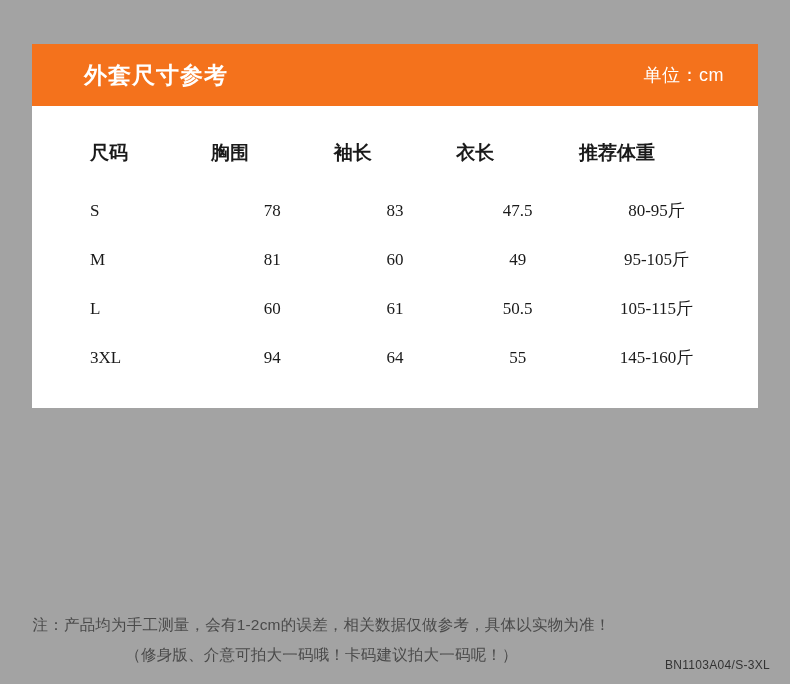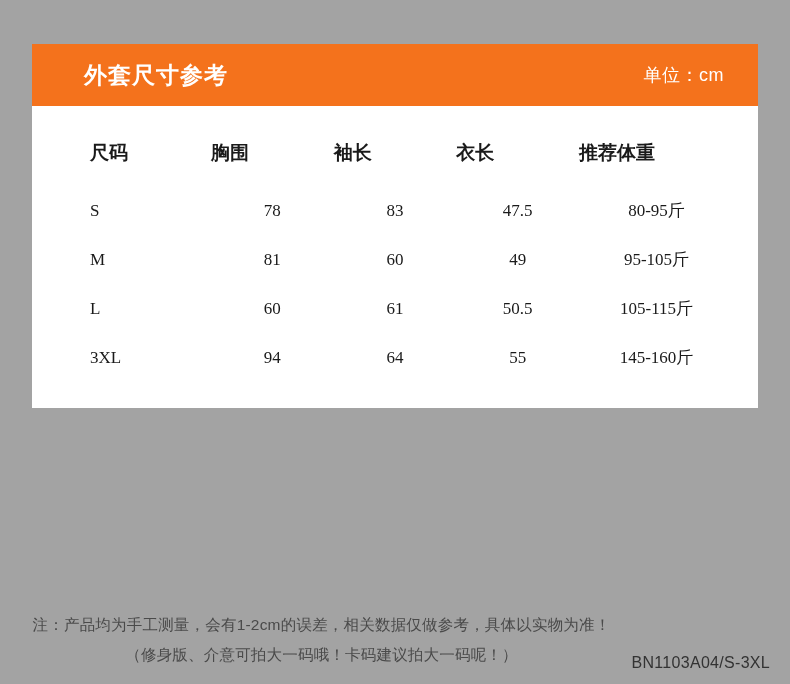--- a/index.html
+++ b/index.html
@@ -98,21 +98,21 @@
   .note-line {
     font-size: 15.5px;
     color: #4a4a4a;
     line-height: 30px;
     letter-spacing: 0.2px;
   }
   .sku {
     position: absolute;
     right: 20px;
     bottom: 12px;
-    font-size: 16px;
+    font-size: 12px;
     color: #333333;
     letter-spacing: 0.3px;
     margin-left: 9px;
   }
 </style>
 </head>
 <body>
 
 <div class="page">
 

